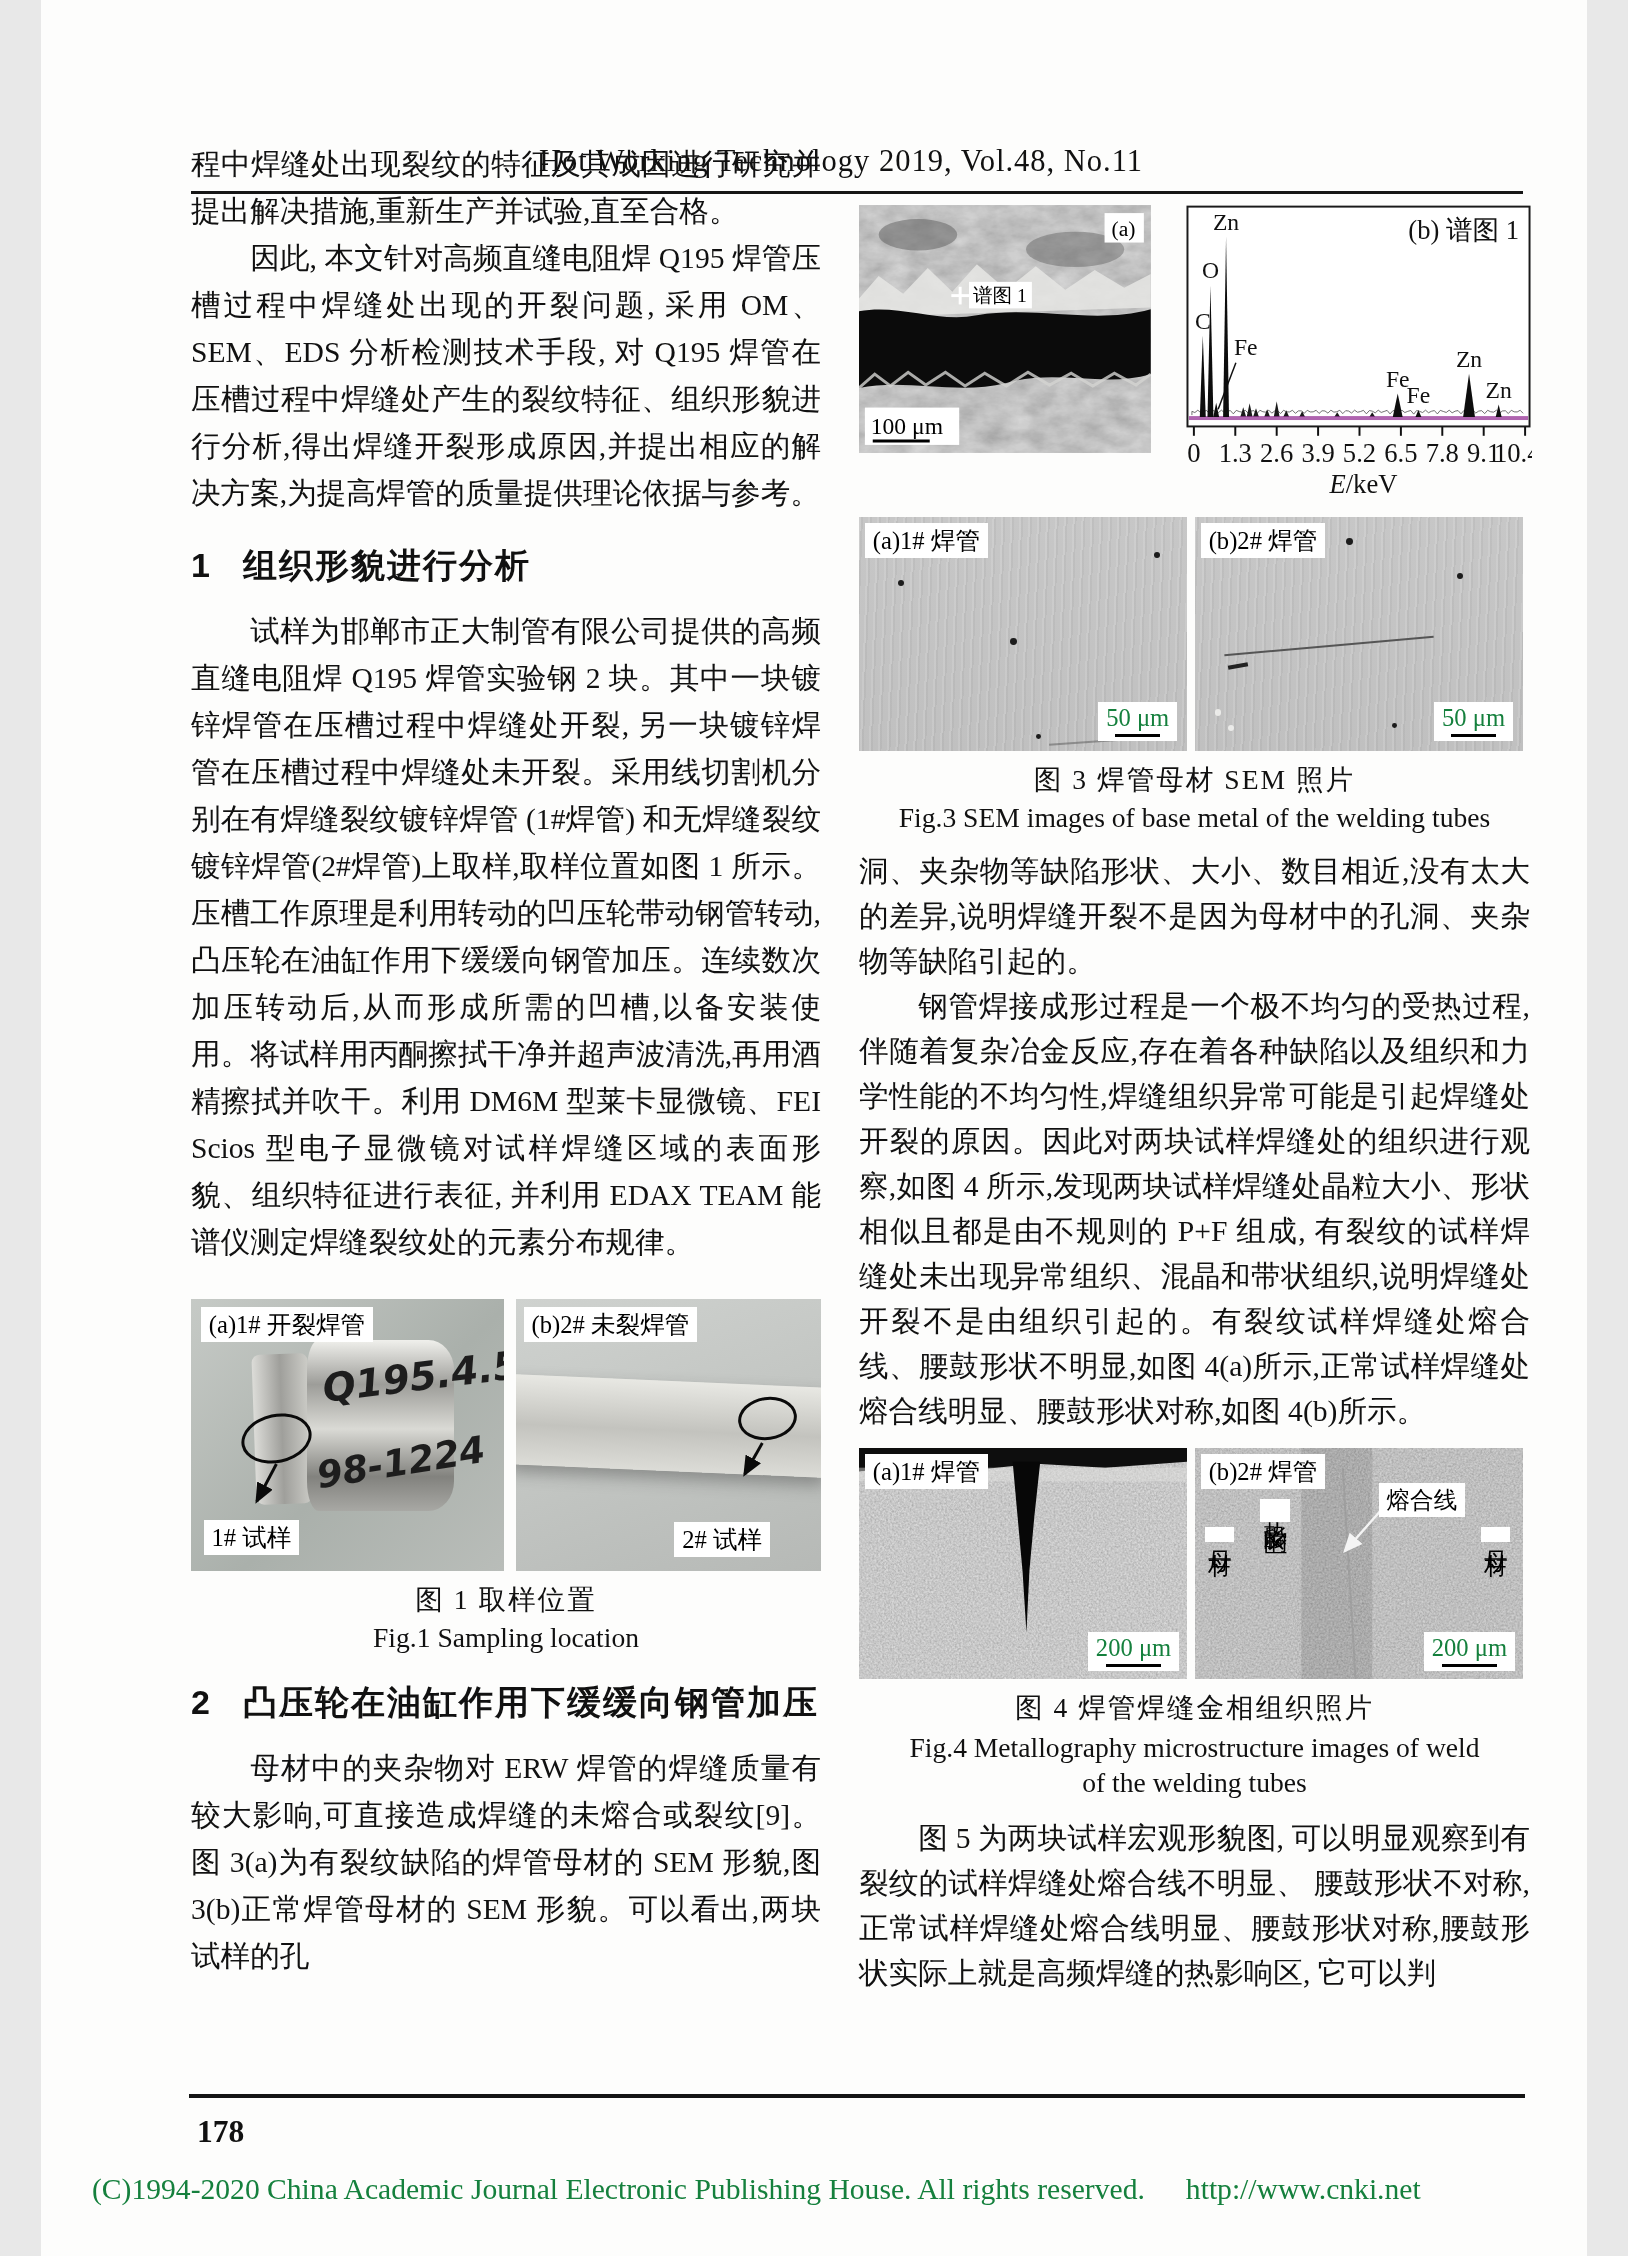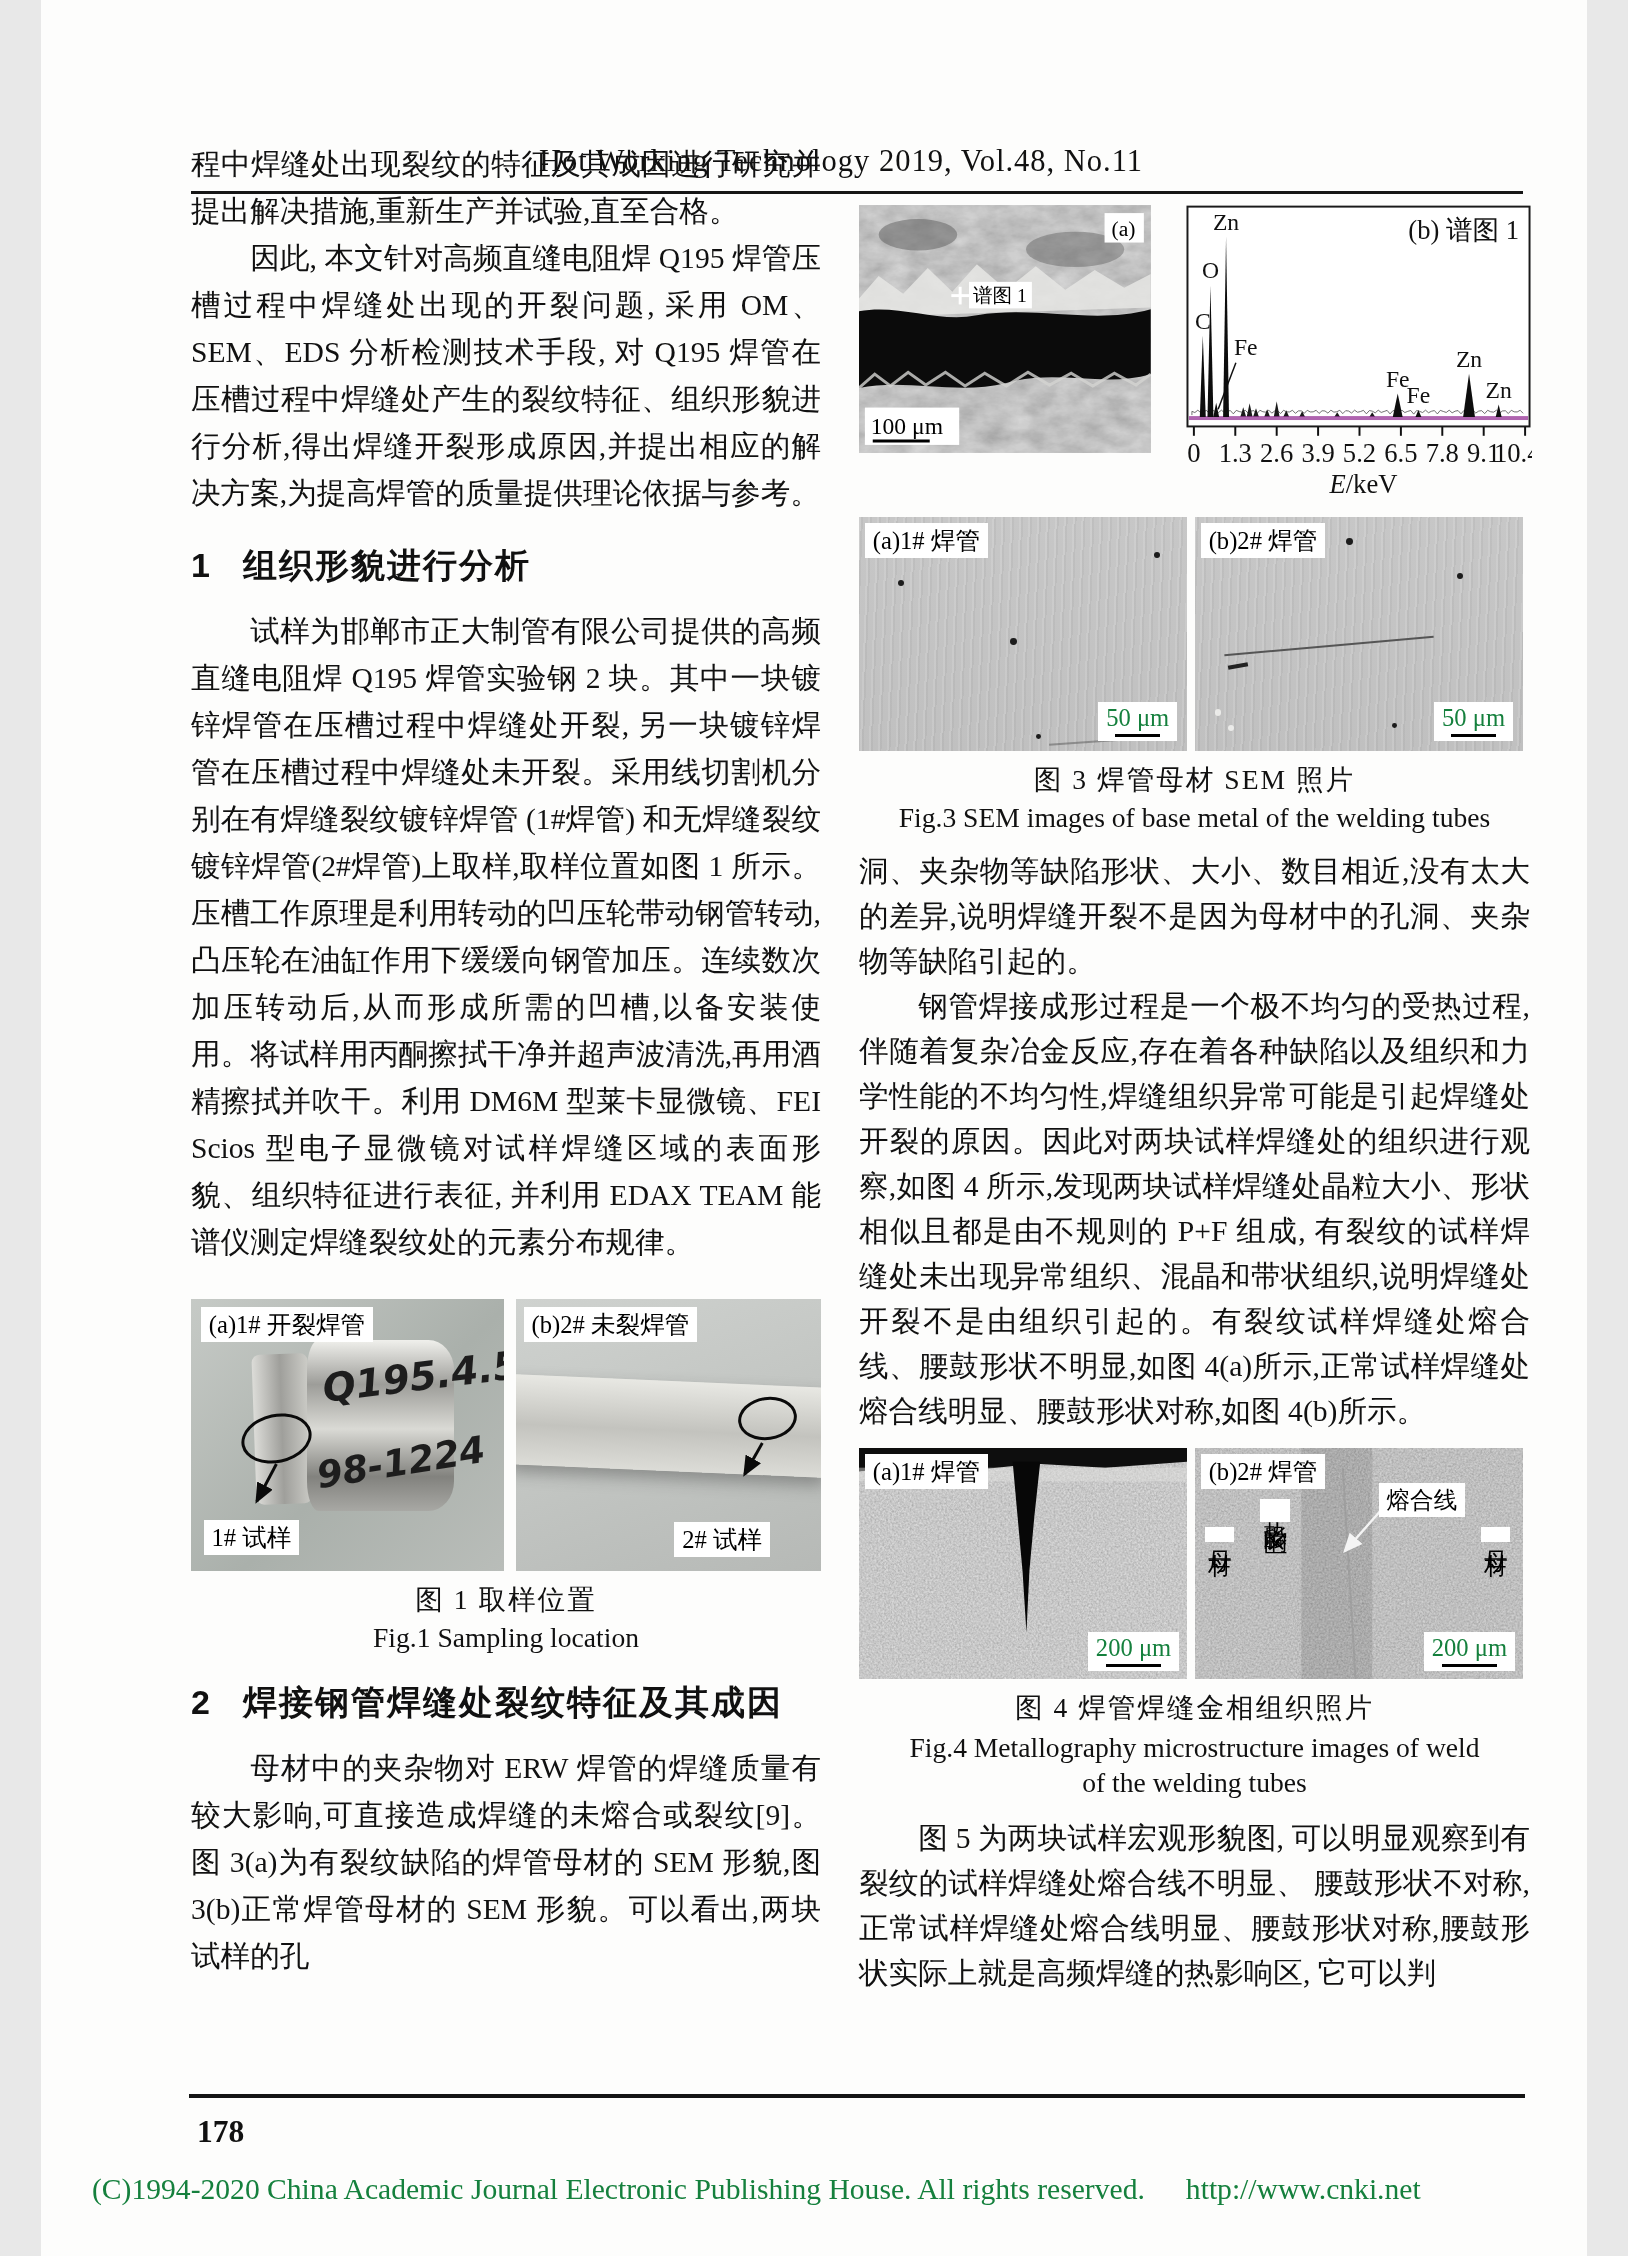--- a/index.html
+++ b/index.html
@@ -119,21 +119,21 @@
         <div class="tagbox" style="left:52%;bottom:13.8px;">2# 试样</div>
       </div>
     </div>
     <div class="cap">
       <div class="cap-cn">图 1  取样位置</div>
       <div class="cap-en">Fig.1  Sampling location</div>
     </div>
 
     <div class="h">
       <span class="hnum">2</span>
-      <span class="htitle">焊接钢管焊缝处裂纹特征及其成因</span>
+      <span class="htitle">凸压轮在油缸作用下缓缓向钢管加压</span>
     </div>
 
     <p class="p ind">母材中的夹杂物对 ERW 焊管的焊缝质量有较大影响,可直接造成焊缝的未熔合或裂纹[9]。图 3(a)为有裂纹缺陷的焊管母材的 SEM 形貌,图 3(b)正常焊管母材的 SEM 形貌。可以看出,两块试样的孔</p>
   </div>
 
   <div class="col-right">
 
     <div class="fig2row">
       <svg width="293" height="248" viewBox="0 0 297 252">
         <defs>

